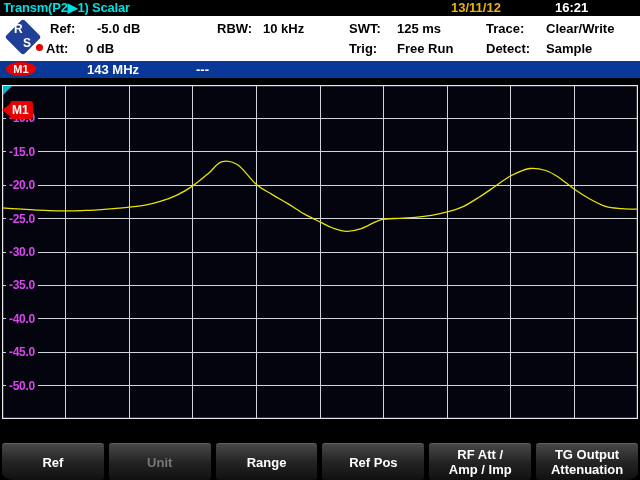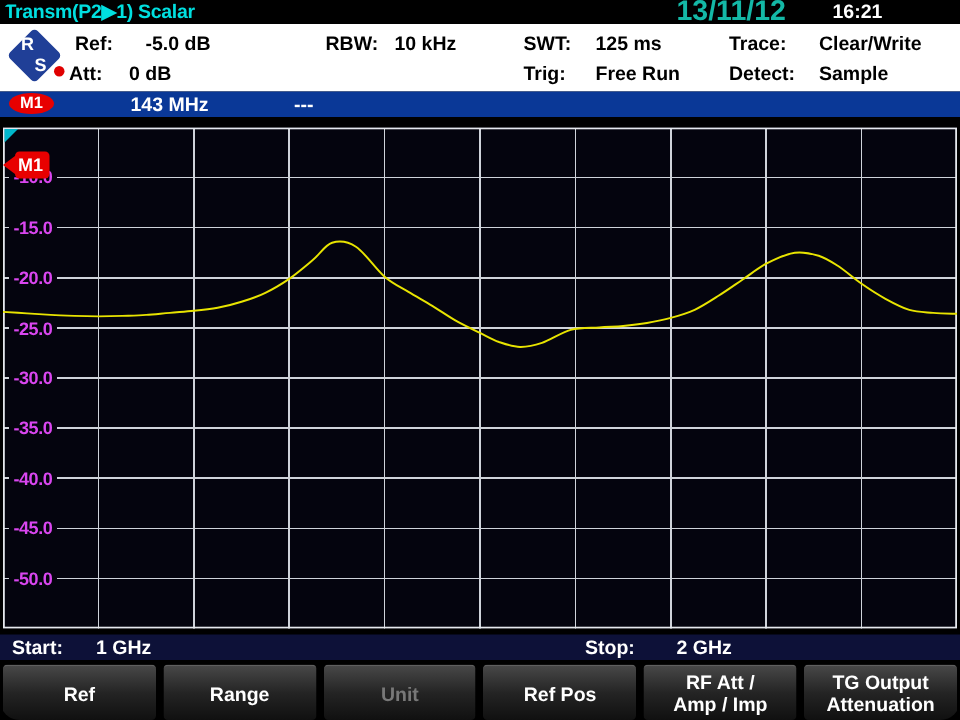--- a/index.html
+++ b/index.html
@@ -2,21 +2,21 @@
 <html><head>
 <meta charset="utf-8">
 <style>
   html,body{margin:0;padding:0;background:#000;}
   .screen{position:relative;width:640px;height:480px;background:#000;overflow:hidden;
           font-family:"Liberation Sans",sans-serif;font-weight:700;border-radius:13px;}
 
   
   .topbar{position:absolute;left:0;top:0;width:640px;height:16px;background:#000;}
   .topbar .title{position:absolute;left:3px;top:0;line-height:16px;font-size:13px;color:#00dfe0;letter-spacing:-0.2px;}
-  .topbar .date{position:absolute;left:451px;top:0;line-height:16px;font-size:19px;color:#14b8a6;}
+  .topbar .date{position:absolute;left:451px;top:0;line-height:16px;font-size:13px;color:#eab308;}
   .topbar .time{position:absolute;left:555px;top:0;line-height:16px;font-size:13px;color:#fff;}
 
   
   .settings{position:absolute;left:0;top:16px;width:640px;height:45px;background:#ffffff;color:#000;font-size:13px;}
   .settings span{position:absolute;white-space:nowrap;line-height:15px;}
   .logo{position:absolute;left:5px;top:3px;width:36px;height:36px;}
   .logo .diamond{position:absolute;left:5px;top:5px;width:26px;height:26px;background:#203f97;transform:rotate(45deg);border-radius:3px;}
   .logo .lr{position:absolute;left:9px;top:3px;font-size:12px;color:#fff;}
   .logo .ls{position:absolute;left:18px;top:17px;font-size:12px;color:#fff;}
   .dot{position:absolute;left:36px;top:28px;width:7px;height:7px;border-radius:50%;background:#e00000;}
@@ -130,36 +130,30 @@
       <span class="ylab" style="top: 192.4px;">-35.0</span>
       <span class="ylab" style="top: 225.8px;">-40.0</span>
       <span class="ylab" style="top: 259.2px;">-45.0</span>
       <span class="ylab" style="top: 292.6px;">-50.0</span>
       <div class="m1flag">
       <span class="tri"></span>
       <span class="box">M1</span>
     </div>
   </div>
 
-  <div class="statusbar">
-    <span class="start-l">Start:</span>
-    <span class="start-v">1 GHz</span>
-    <span class="stop-l">Stop:</span>
-    <span class="stop-v">2 GHz</span>
-  </div>
 
   <div class="softkeys">
     <button class="softkey">
       <span>Ref</span>
     </button>
+    <button class="softkey disabled">
+      <span>Unit</span>
+    </button>
     <button class="softkey">
       <span>Range</span>
-    </button>
-    <button class="softkey disabled">
-      <span>Unit</span>
     </button>
     <button class="softkey">
       <span>Ref Pos</span>
     </button>
     <button class="softkey">
       <span>RF Att /</span>
       <span>Amp / Imp</span>
     </button>
     <button class="softkey">
       <span>TG Output</span>

